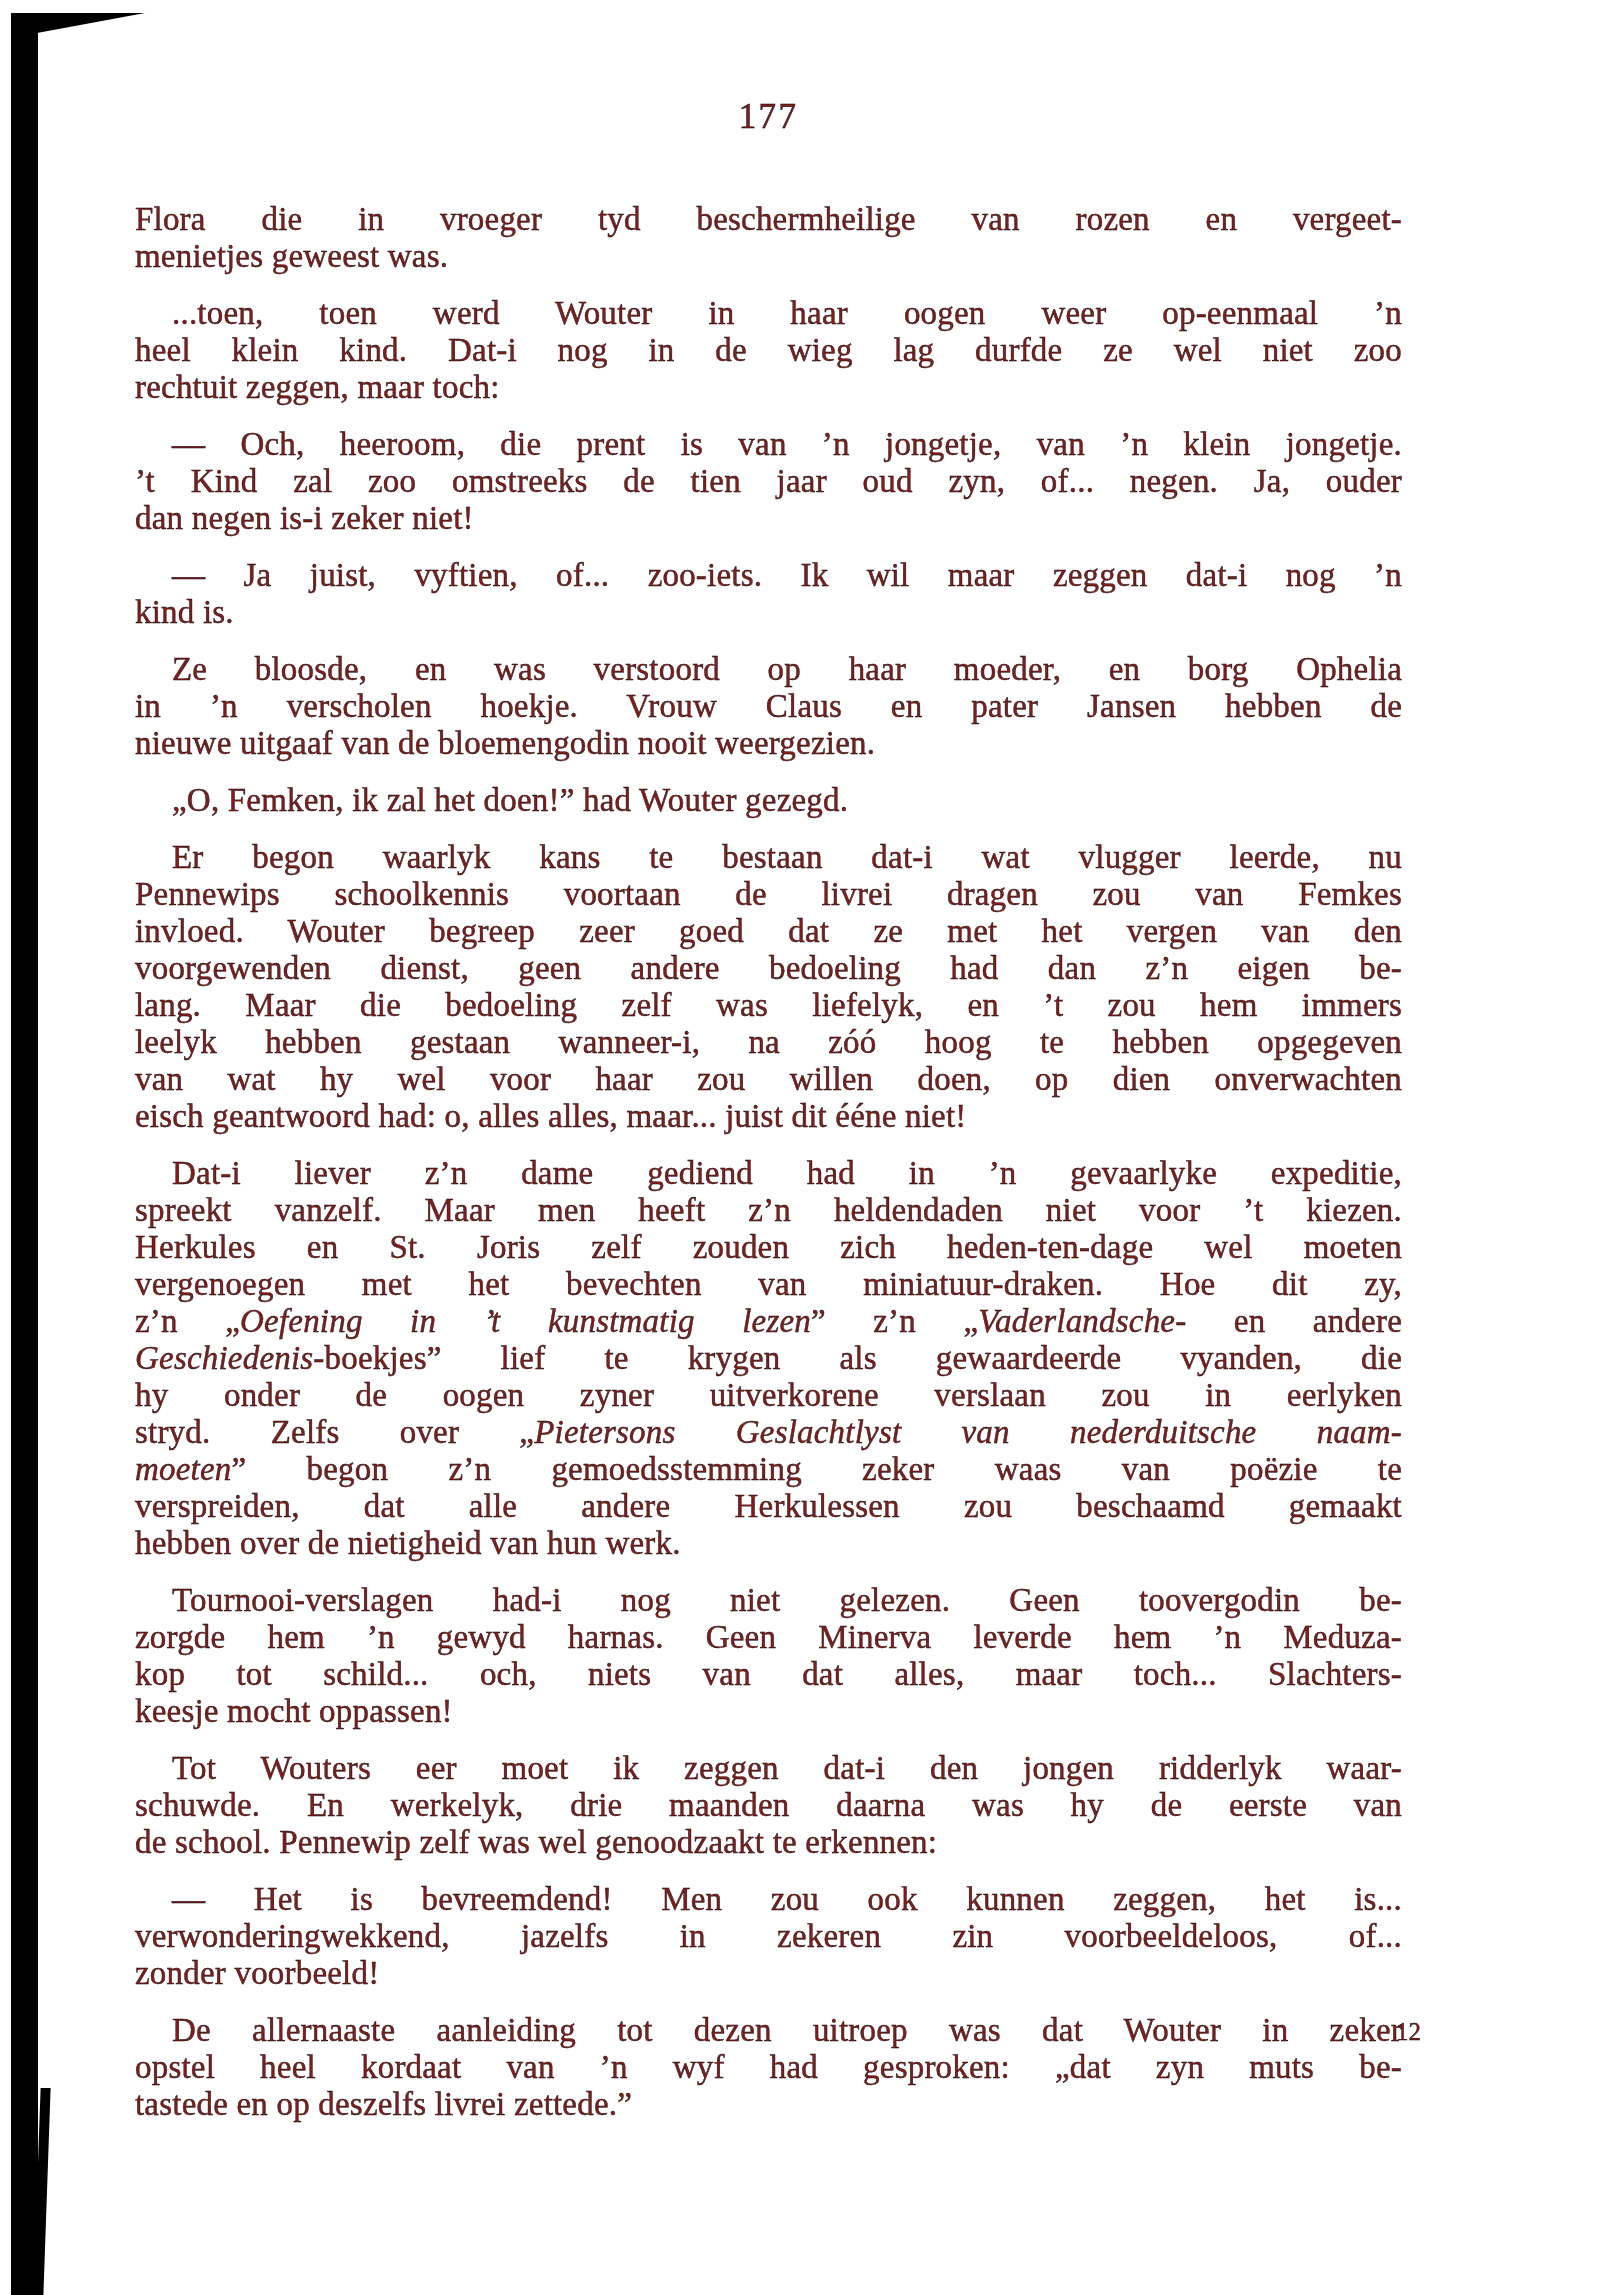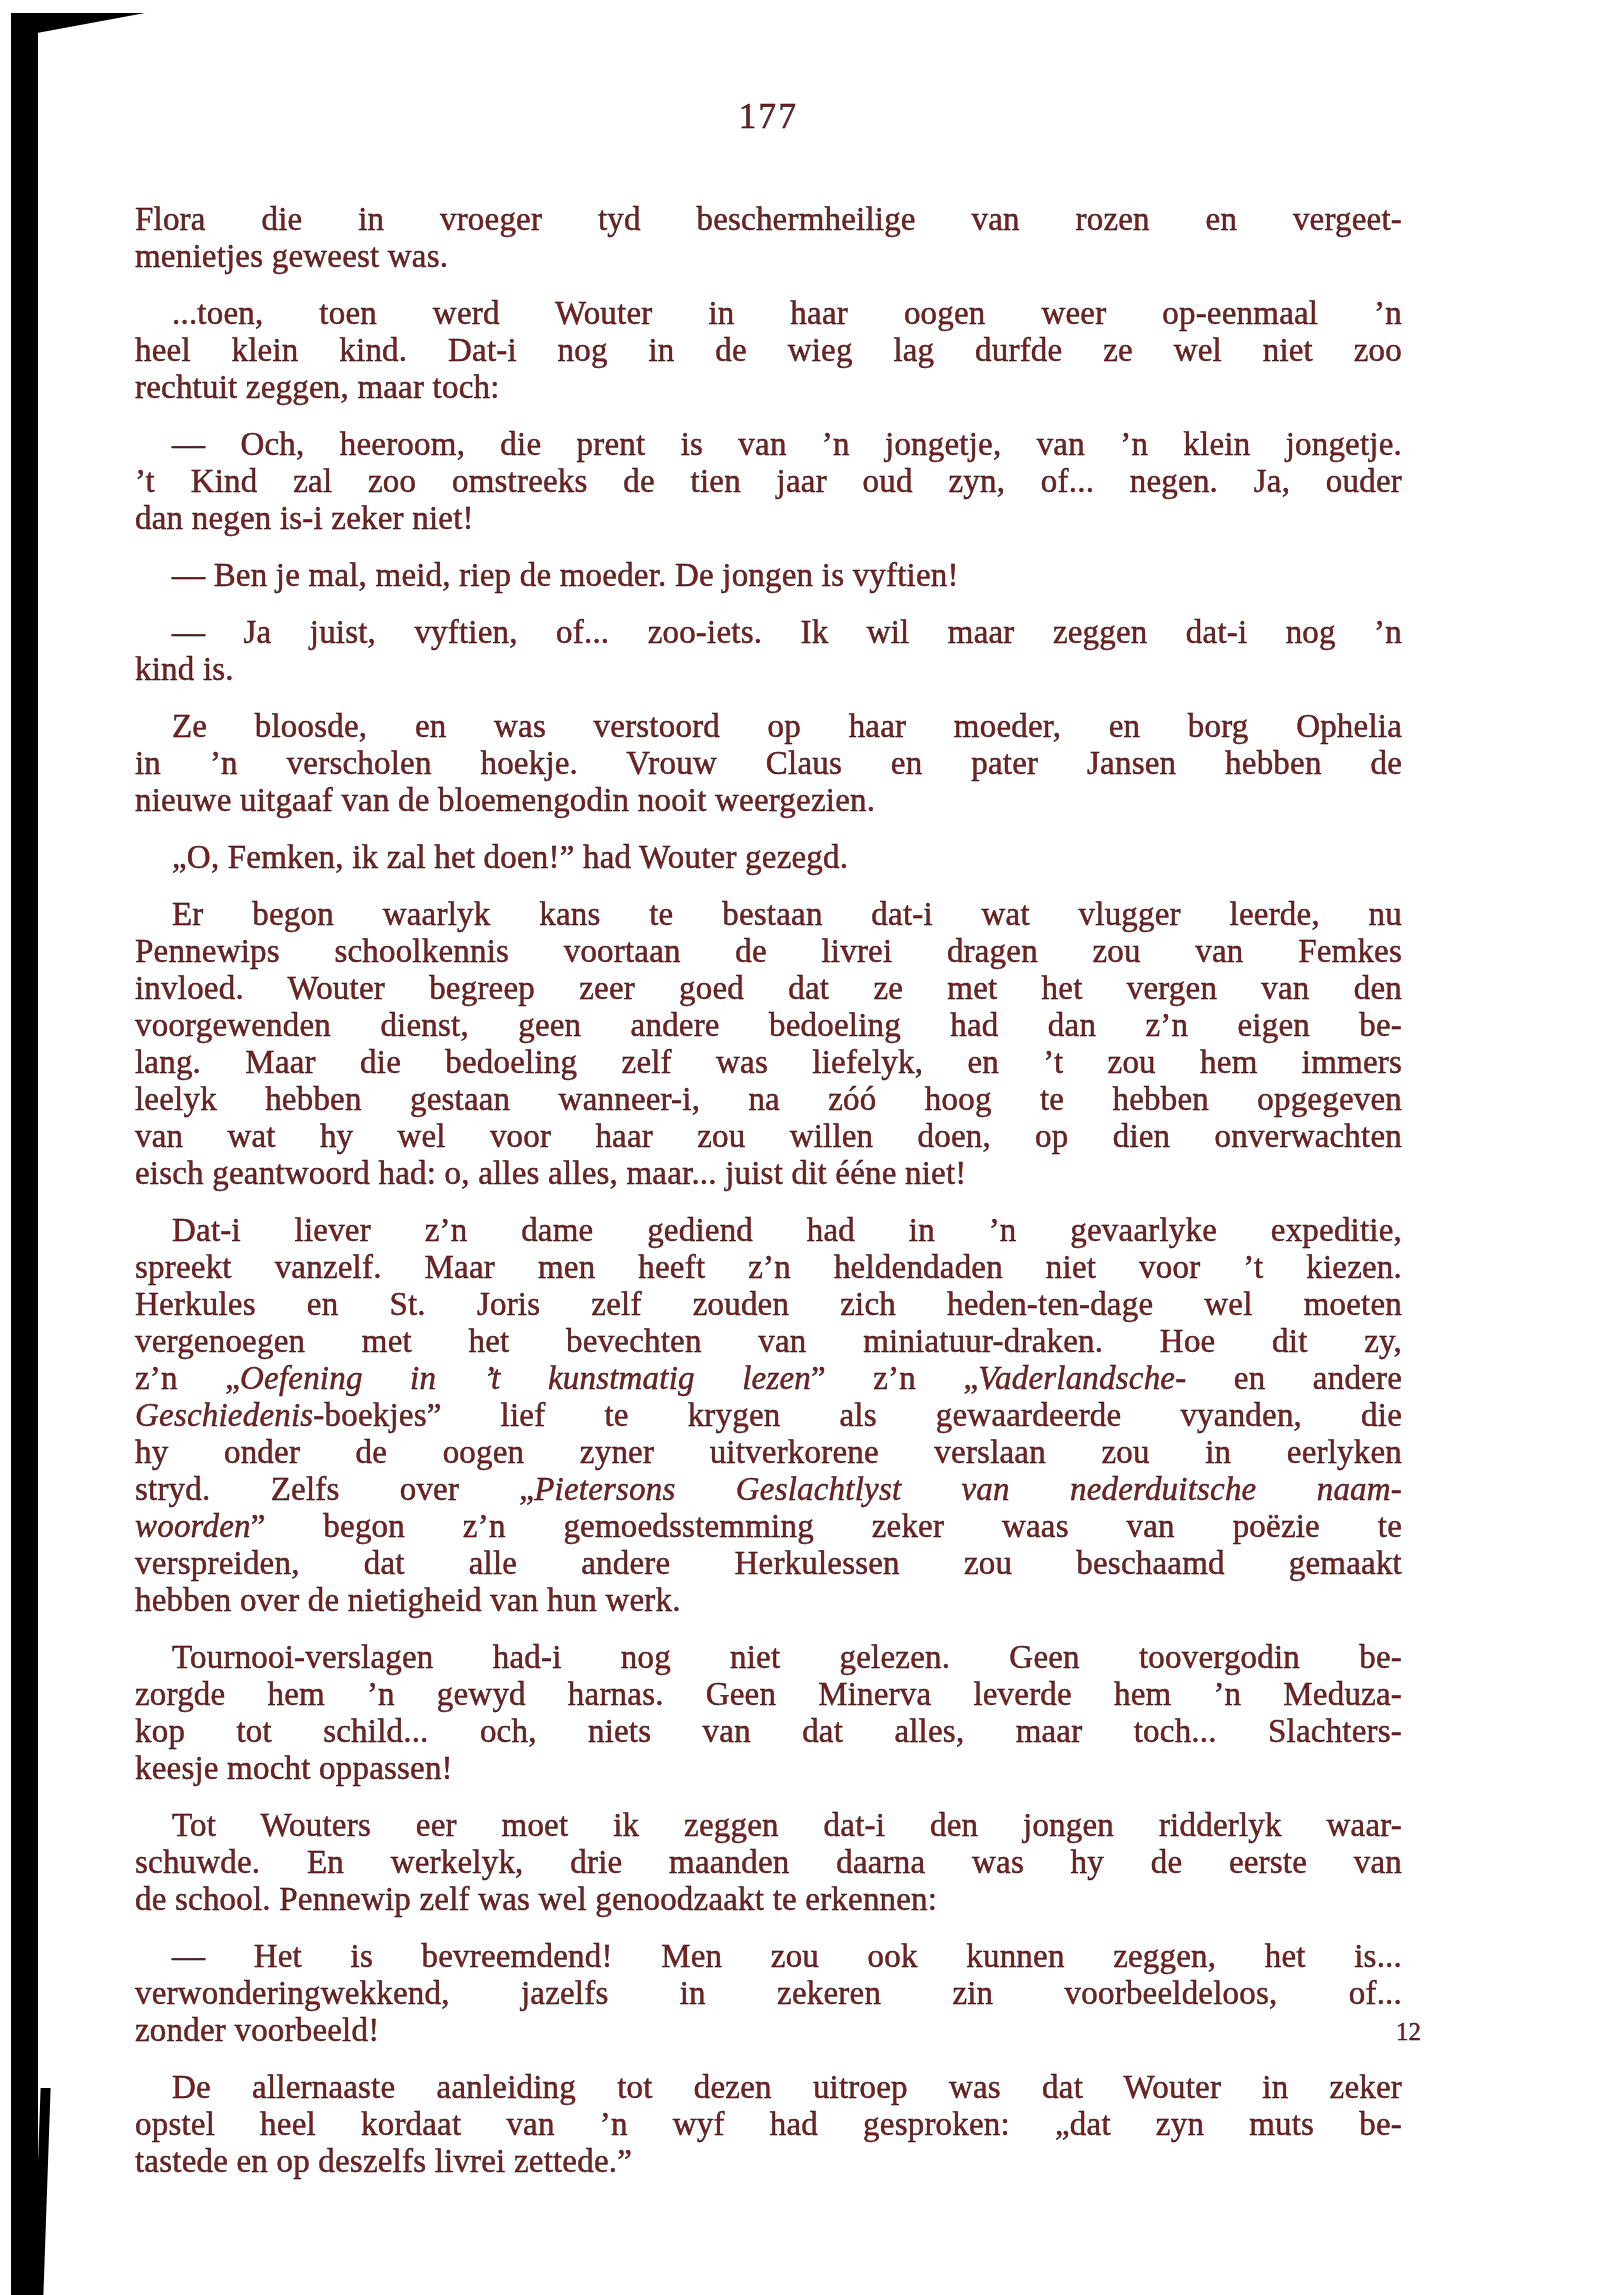--- a/index.html
+++ b/index.html
@@ -99,21 +99,20 @@
 
   <div class="text-block" id="text-block">
       <div class="line">Flora die in vroeger tyd beschermheilige van rozen en vergeet-</div>
       <div class="line para-end">menietjes geweest was.</div>
       <div class="line indent">...toen, toen werd Wouter in haar oogen weer op-eenmaal ’n</div>
       <div class="line">heel klein kind. Dat-i nog in de wieg lag durfde ze wel niet zoo</div>
       <div class="line para-end">rechtuit zeggen, maar toch:</div>
       <div class="line indent">— Och, heeroom, die prent is van ’n jongetje, van ’n klein jongetje.</div>
       <div class="line">’t Kind zal zoo omstreeks de tien jaar oud zyn, of... negen. Ja, ouder</div>
       <div class="line para-end">dan negen is-i zeker niet!</div>
-      <div class="line para-end indent">— Ben je mal, meid, riep de moeder. De jongen is vyftien!</div>
       <div class="line indent">— Ja juist, vyftien, of... zoo-iets. Ik wil maar zeggen dat-i nog ’n</div>
       <div class="line para-end">kind is.</div>
       <div class="line indent">Ze bloosde, en was verstoord op haar moeder, en borg Ophelia</div>
       <div class="line">in ’n verscholen hoekje. Vrouw Claus en pater Jansen hebben de</div>
       <div class="line para-end">nieuwe uitgaaf van de bloemengodin nooit weergezien.</div>
       <div class="line para-end indent">„O, Femken, ik zal het doen!” had Wouter gezegd.</div>
       <div class="line indent">Er begon waarlyk kans te bestaan dat-i wat vlugger leerde, nu</div>
       <div class="line">Pennewips schoolkennis voortaan de livrei dragen zou van Femkes</div>
       <div class="line">invloed. Wouter begreep zeer goed dat ze met het vergen van den</div>
       <div class="line">voorgewenden dienst, geen andere bedoeling had dan z’n eigen be-</div>
@@ -122,21 +121,21 @@
       <div class="line">van wat hy wel voor haar zou willen doen, op dien onverwachten</div>
       <div class="line para-end">eisch geantwoord had: o, alles alles, maar... juist dit ééne niet!</div>
       <div class="line indent">Dat-i liever z’n dame gediend had in ’n gevaarlyke expeditie,</div>
       <div class="line">spreekt vanzelf. Maar men heeft z’n heldendaden niet voor ’t kiezen.</div>
       <div class="line">Herkules en St. Joris zelf zouden zich heden-ten-dage wel moeten</div>
       <div class="line">vergenoegen met het bevechten van miniatuur-draken. Hoe dit zy,</div>
       <div class="line"><span class="">z’n „</span><span class="it">Oefening in ’t kunstmatig lezen</span><span class="">” z’n „</span><span class="it">Vaderlandsche-</span><span class=""> en andere</span></div>
       <div class="line"><span class="it">Geschiedenis</span><span class="">-boekjes” lief te krygen als gewaardeerde vyanden, die</span></div>
       <div class="line">hy onder de oogen zyner uitverkorene verslaan zou in eerlyken</div>
       <div class="line"><span class="">stryd. Zelfs over „</span><span class="it">Pietersons Geslachtlyst van nederduitsche naam-</span></div>
-      <div class="line"><span class="it">woorden</span><span class="">” begon z’n gemoedsstemming zeker waas van poëzie te</span></div>
+      <div class="line"><span class="it">moeten</span><span class="">” begon z’n gemoedsstemming zeker waas van poëzie te</span></div>
       <div class="line">verspreiden, dat alle andere Herkulessen zou beschaamd gemaakt</div>
       <div class="line para-end">hebben over de nietigheid van hun werk.</div>
       <div class="line indent">Tournooi-verslagen had-i nog niet gelezen. Geen toovergodin be-</div>
       <div class="line">zorgde hem ’n gewyd harnas. Geen Minerva leverde hem ’n Meduza-</div>
       <div class="line">kop tot schild... och, niets van dat alles, maar toch... Slachters-</div>
       <div class="line para-end">keesje mocht oppassen!</div>
       <div class="line indent">Tot Wouters eer moet ik zeggen dat-i den jongen ridderlyk waar-</div>
       <div class="line">schuwde. En werkelyk, drie maanden daarna was hy de eerste van</div>
       <div class="line para-end">de school. Pennewip zelf was wel genoodzaakt te erkennen:</div>
       <div class="line indent">— Het is bevreemdend! Men zou ook kunnen zeggen, het is...</div>

